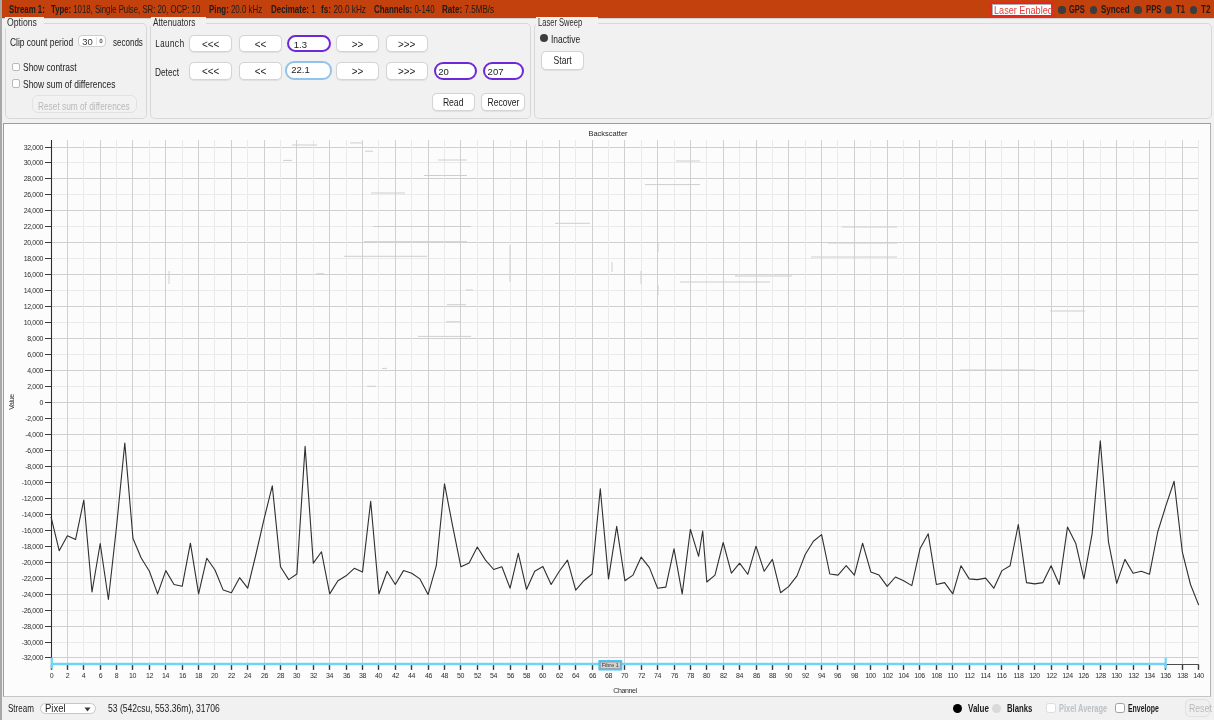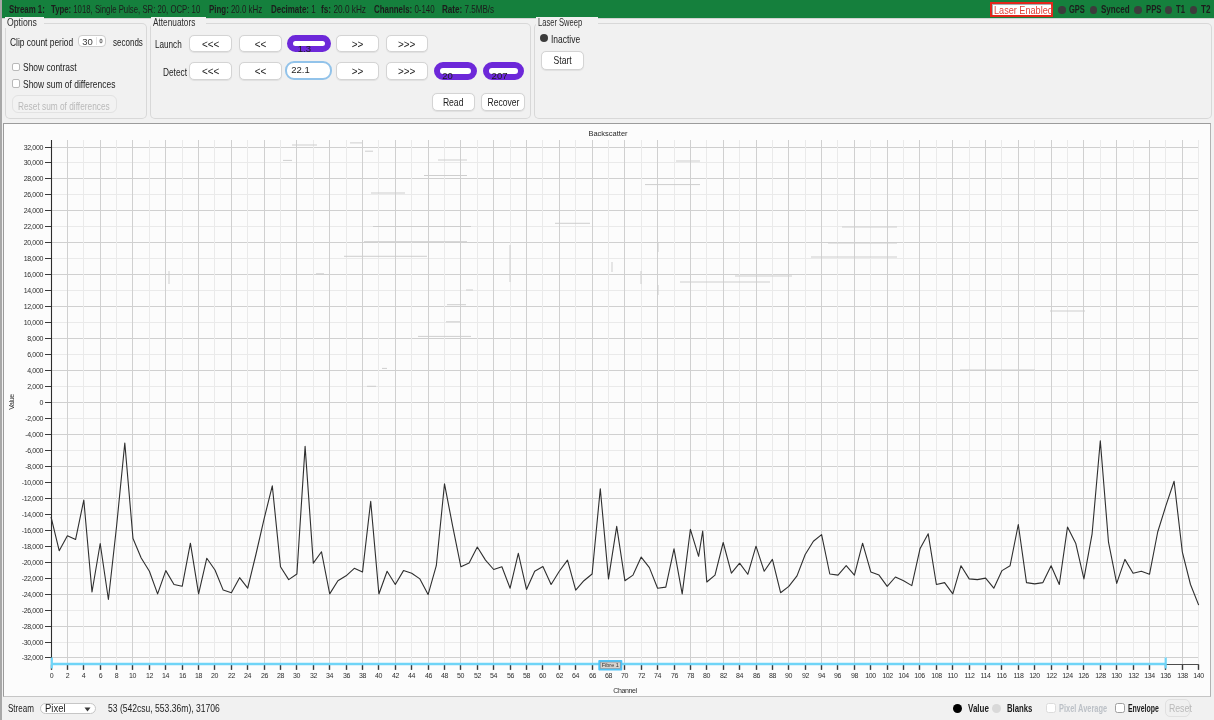--- a/index.html
+++ b/index.html
@@ -1,32 +1,32 @@
 <!DOCTYPE html>
 <html><head>
 <meta charset="utf-8">
 <style>
 * { margin:0; padding:0; box-sizing:border-box; }
 html,body { width:1214px; height:720px; overflow:hidden; }
 body { font-family:"Liberation Sans", sans-serif; background:#f1f1f1; position:relative; }
 #edge { position:absolute; left:0; top:0; width:1.5px; height:720px; background:#a8a8a8; z-index:10; }
 .sx { display:inline-block; transform-origin:0 50%; white-space:nowrap; }
-#topbar { position:absolute; left:0; top:0; width:1214px; height:19px; background:#15803d;
+#topbar { position:absolute; left:0; top:0; width:1214px; height:19px; background:#c2410c;
   border-bottom:1px solid #d2d2d2; font-size:11px; color:#1c1c1c; }
 #topbar .seg { position:absolute; top:3px; white-space:nowrap; }
 b { font-weight:bold; }
 .gbox { position:absolute; box-shadow: inset 0 0 0 1px #d8d8d8; border-radius:5px; }
 .glab { position:absolute; top:-6.5px; font-size:10px; color:#2d2d2d; background:#f1f1f1; padding:0 2px; line-height:11px;}
 .btn { position:absolute; background:#fff; border:1px solid #d4d4d4; border-radius:5px;
   font-size:11px; color:#1c1c1c; text-align:center; box-shadow:0 0.5px 1px rgba(0,0,0,0.07); }
 .btn .sx { transform-origin:50% 50%; }
-.pill { position:absolute; background:#fff; border:6px solid #6d28d9; border-radius:9px;
+.pill { position:absolute; background:#fff; border:2px solid #6d28d9; border-radius:9px;
   font-size:9.5px; color:#1c1c1c; padding-left:5px; }
 .dbtn { position:absolute; background:#f2f2f2; border:1px solid #e2e2e2; border-radius:5px;
-  font-size:11px; color:#b9b9b9; text-align:center; }
+  font-size:11px; color:#b9b9b9; text-align:center;margin-left:20px; }
 .dbtn .sx { transform-origin:50% 50%; }
 .cb { position:absolute; width:9px; height:9px; background:#fff; border:1px solid #b9b9b9; border-radius:2px; }
 .lbl { position:absolute; font-size:11px; color:#1c1c1c; white-space:nowrap; }
 #laserbox { position:absolute; left:990px; top:2px; width:63px; height:15px; border:2px solid #e3271b;
   color:#e2423a; font-size:11px; border-radius:0; background:#fff; line-height:11px; text-align:left;
   box-shadow: inset 1px 1px 0 #a8b0b0; }
 .ind { position:absolute; top:6px; width:7.5px; height:7.5px; border-radius:50%; background:#3c3c3c; }
 .indlab { position:absolute; top:3px; font-size:11px; font-weight:bold; color:#1c1c1c; }
 #chartbox { position:absolute; left:3px; top:123px; width:1208px; height:574px; background:#fcfcfc;
   border:1px solid #9c9c9c; border-bottom:1px solid #c6c6c6; border-right-color:#b2b2b2; }
@@ -79,27 +79,27 @@
   <span class="lbl" style="left:17.9px; top:38.4px;"><span class="sx" style="transform:scaleX(0.768);">Show contrast</span></span>
   <div class="cb" style="left:6.8px; top:56.2px; width:8.4px; height:8.4px;"></div>
   <span class="lbl" style="left:17.9px; top:54.6px;"><span class="sx" style="transform:scaleX(0.768);">Show sum of differences</span></span>
   <div class="dbtn" style="left:7px; top:72px; width:105px; height:18.4px; line-height:17px; border-radius:6px;">
       <span class="sx" style="position:absolute;left:5px;top:1.5px;transform-origin:0 50%;transform:scaleX(0.755)">Reset sum of differences</span>
     </div>
 </div>
 
 <div class="gbox" id="att" style="left:150px; top:23px; width:381px; height:96px;">
   <span class="glab" style="left:0.8px"><span class="sx" style="transform:scaleX(0.827);">Attenuators</span></span>
-  <span class="lbl" style="left:5.4px; top:14.5px;"><span class="sx" style="transform:scaleX(0.74);">Launch</span></span>
+  <span class="lbl" style="left:5.4px; top:14.5px;font-family:Liberation Mono, monospace;"><span class="sx" style="transform:scaleX(0.74);">Launch</span></span>
   <div class="btn" style="left:39px; top:11.5px; width:43px; height:17.8px; line-height:16.5px;"><span class="sx" style="transform:scaleX(0.9)">&lt;&lt;&lt;</span></div>
   <div class="btn" style="left:89.3px; top:11.5px; width:43px; height:17.8px; line-height:16.5px;"><span class="sx" style="transform:scaleX(0.9)">&lt;&lt;</span></div>
   <div class="pill" style="left:136.8px; top:11.5px; width:43.9px; height:17.8px; line-height:16.2px;">1.3</div>
   <div class="btn" style="left:185.8px; top:11.5px; width:43px; height:17.8px; line-height:16.5px;"><span class="sx" style="transform:scaleX(0.9)">&gt;&gt;</span></div>
   <div class="btn" style="left:236.2px; top:11.5px; width:41.5px; height:17.8px; line-height:16.5px;"><span class="sx" style="transform:scaleX(0.9)">&gt;&gt;&gt;</span></div>
-  <span class="lbl" style="left:13px; top:42.5px;"><span class="sx" style="transform:scaleX(0.755);">Detect</span></span>
+  <span class="lbl" style="left:5px; top:42.5px;"><span class="sx" style="transform:scaleX(0.755);">Detect</span></span>
   <div class="btn" style="left:39px; top:39px; width:43px; height:17.8px; line-height:16.5px;"><span class="sx" style="transform:scaleX(0.9)">&lt;&lt;&lt;</span></div>
   <div class="btn" style="left:89.3px; top:39px; width:43px; height:17.8px; line-height:16.5px;"><span class="sx" style="transform:scaleX(0.9)">&lt;&lt;</span></div>
   <div class="pill" style="left:135.3px; top:38.3px; width:46.6px; height:19px; line-height:15.5px; border:2.5px solid #92c3ea; padding-left:4px; line-height:13.8px;">22.1</div>
   <div class="btn" style="left:185.8px; top:39px; width:43px; height:17.8px; line-height:16.5px;"><span class="sx" style="transform:scaleX(0.9)">&gt;&gt;</span></div>
   <div class="btn" style="left:236.2px; top:39px; width:41.5px; height:17.8px; line-height:16.5px;"><span class="sx" style="transform:scaleX(0.9)">&gt;&gt;&gt;</span></div>
   <div class="pill" style="left:283.7px; top:39px; width:43px; height:17.8px; line-height:16.2px; padding-left:2.5px;">20</div>
   <div class="pill" style="left:332.6px; top:39px; width:41.6px; height:17.8px; line-height:16.2px; padding-left:3px;">207</div>
   <div class="btn" style="left:281.6px; top:69.9px; width:43.6px; height:17.8px; line-height:16.5px;"><span class="sx" style="transform:scaleX(0.78);">Read</span></div>
   <div class="btn" style="left:331.2px; top:69.9px; width:43.9px; height:17.8px; line-height:16.5px;"><span class="sx" style="transform:scaleX(0.78);">Recover</span></div>
 </div>

